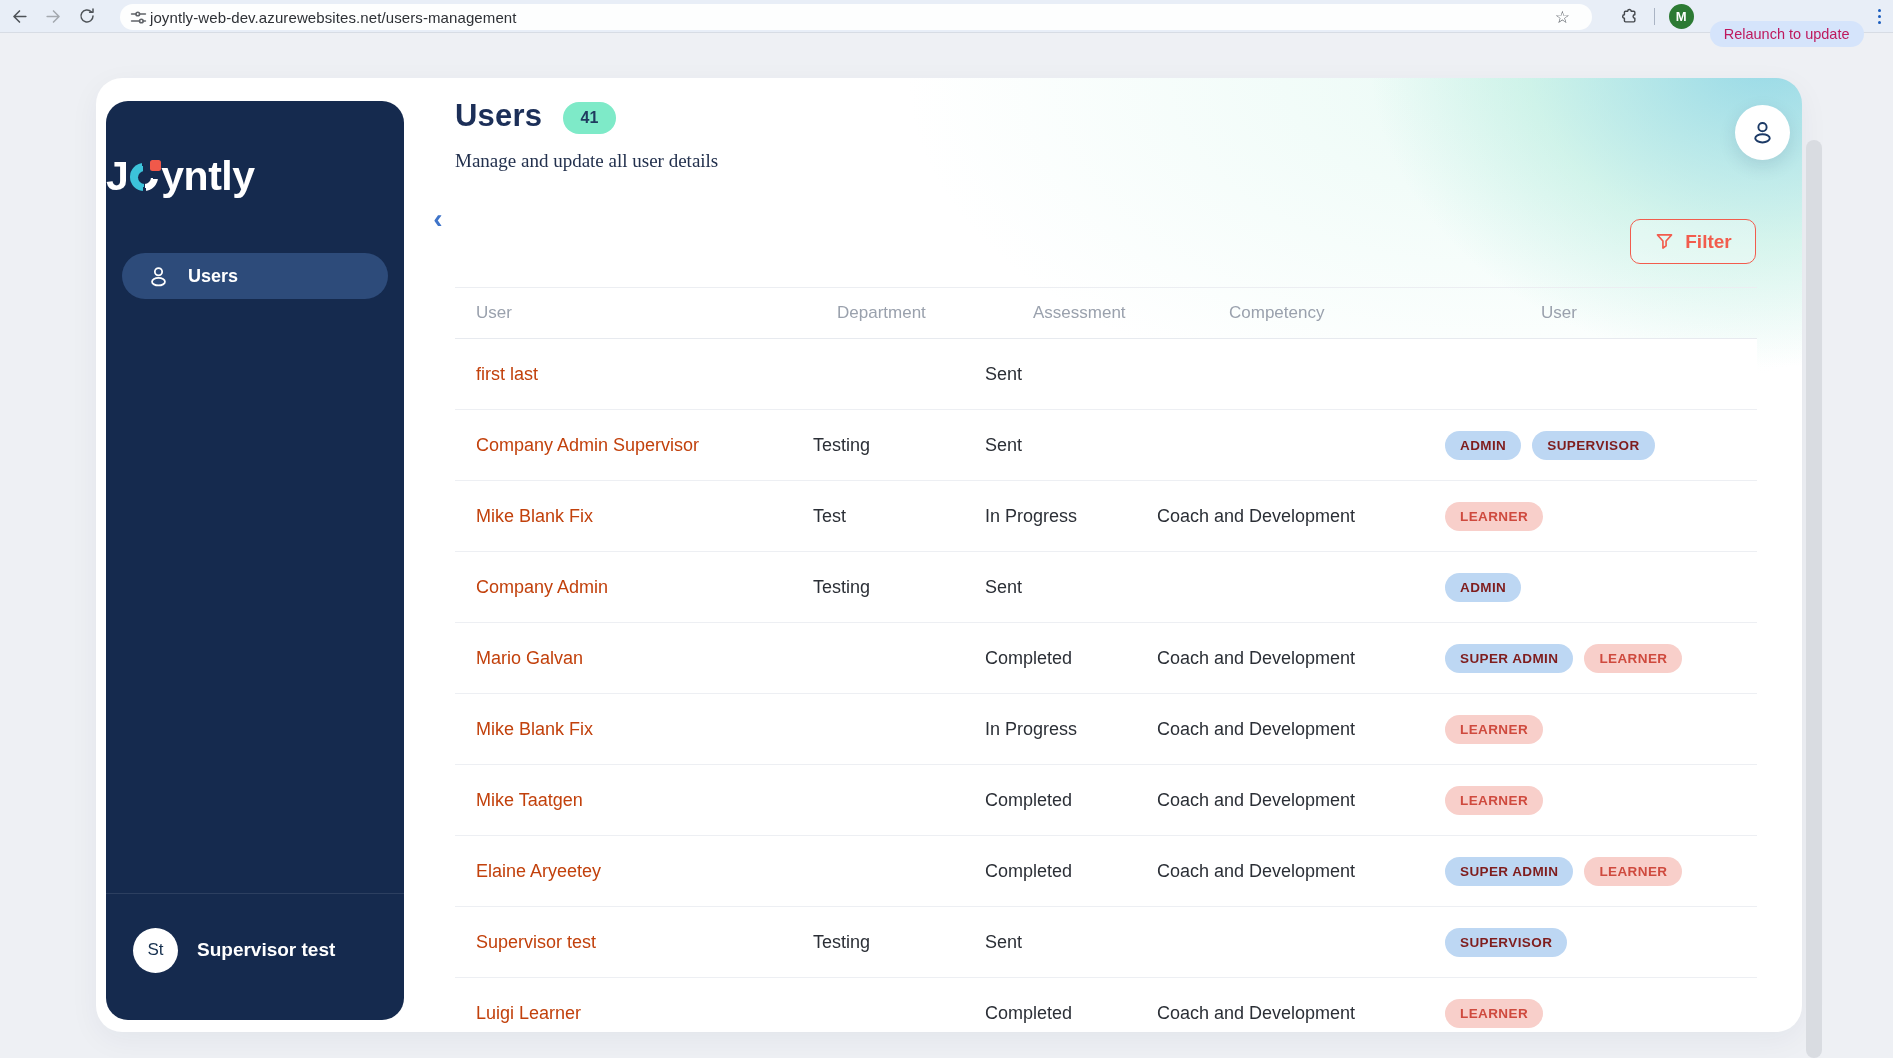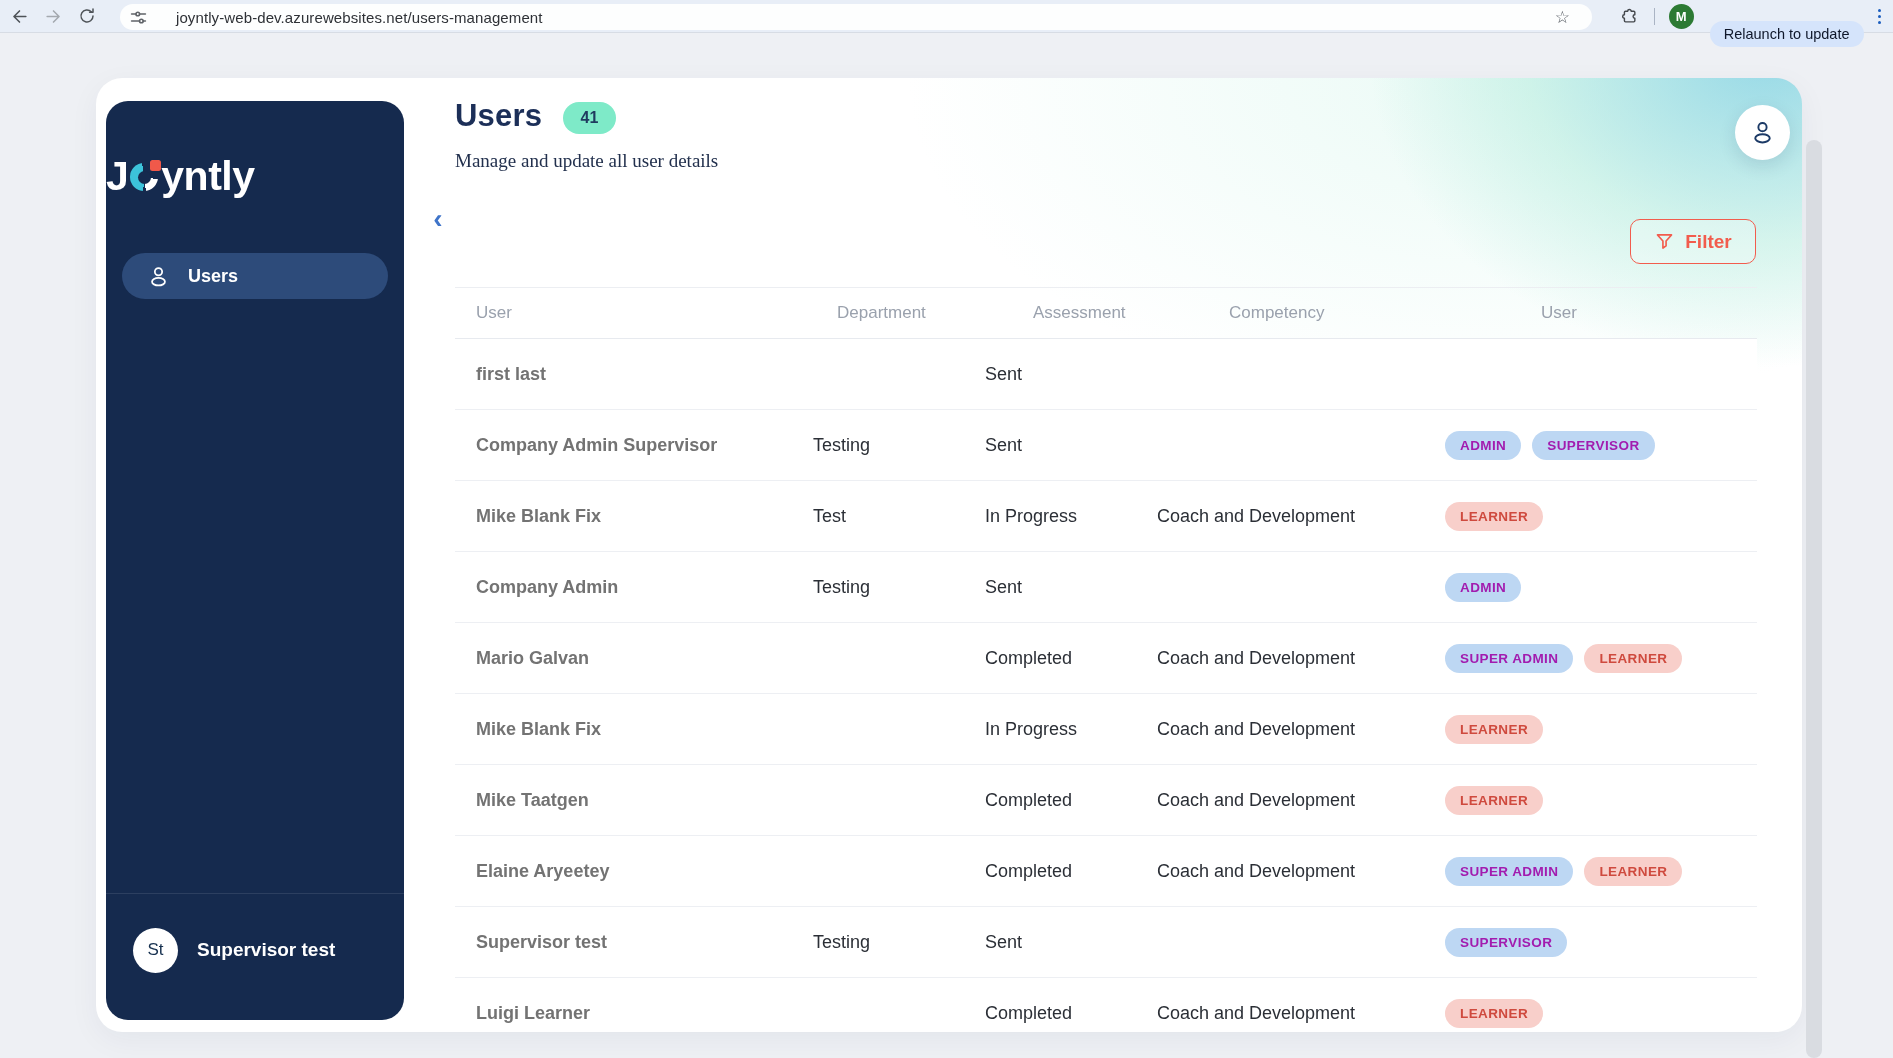--- a/index.html
+++ b/index.html
@@ -14,27 +14,27 @@
     position:absolute; top:0; left:0; width:100%; height:33px;
     background:#e8eef7; border-bottom:1px solid #d7dce4;
     display:flex; align-items:center;
   }
   .nav-btn { width:30px; height:30px; display:flex; align-items:center; justify-content:center; border-radius:50%; margin-left:4px; cursor:pointer; }
   .omnibox {
     position:absolute; left:120px; top:4px; width:1472px; height:26px;
     background:#fdfefe; border-radius:13px; display:flex; align-items:center;
   }
   .omnibox .site-icon { margin-left:10px; display:flex; align-items:center; }
-  .url { margin-left:29px; font-size:15px; color:#2e3136; letter-spacing:.1px; }
+  .url { margin-left:3px; font-size:15px; color:#2e3136; letter-spacing:.1px; }
   .star { position:absolute; right:22px; top:3px; font-size:17px; color:#565b62; }
   .chrome-right { position:absolute; right:0; top:0; height:33px; display:flex; align-items:center; }
   .ext-btn { margin-right:14px; display:flex; }
   .chrome-sep { width:1px; height:17px; background:#aab4c4; margin-right:14px; }
   .chrome-avatar { width:25px; height:25px; border-radius:50%; background:#2c7a33; color:#fff; font-size:13px; font-weight:700; display:flex; align-items:center; justify-content:center; margin-right:16px; }
-  .relaunch { height:26px; padding:0 14px; border-radius:13px; background:#d5e4fb; color:#0f172a; font-size:14.5px; font-weight:500; display:flex; align-items:center; margin-right:8px; cursor:pointer;margin-top:35px; }
+  .relaunch { height:26px; padding:0 14px; border-radius:13px; background:#d5e4fb; color:#be185d; font-size:14.5px; font-weight:500; display:flex; align-items:center; margin-right:8px; cursor:pointer;margin-top:35px; }
   .kebab { display:flex; flex-direction:column; gap:2.5px; padding:4px 6px; margin-right:6px; cursor:pointer; }
   .kebab i { width:3.5px; height:3.5px; border-radius:50%; background:#1a5dbe; }
 
   
   .page { position:absolute; top:33px; left:0; width:1893px; height:1025px; }
   .card {
     position:absolute; left:96px; top:45px; width:1706px; height:954px;
     border-radius:26px; overflow:hidden;
     background:
       radial-gradient(540px 430px at 98% -3%, rgba(118,204,224,.75), rgba(158,230,212,.38) 45%, rgba(255,255,255,0) 74%),
@@ -75,24 +75,24 @@
   .search input { flex:1; border:none; outline:none; background:transparent; margin-left:12px; font-size:18px; color:#2a3140; font-family:"Liberation Sans", sans-serif; }
   .search input::placeholder { color:#9aa3b2; }
   .filter-btn { position:absolute; left:1534px; top:141px; width:126px; height:45px; border:1.6px solid #f25c4d; border-radius:10px; background:rgba(255,255,255,.28); color:#f25c4d; font-size:19px; font-weight:700; display:flex; align-items:center; justify-content:center; gap:10px; cursor:pointer; }
 
   
   .table { position:absolute; left:359px; top:209px; width:1302px; }
   .thead, .trow { display:grid; grid-template-columns:337px 172px 172px 288px 1fr; align-items:center; padding-left:21px; }
   .thead { height:52px; color:#9aa1ad; font-size:17px; font-weight:500; border-top:1px solid #eceef2; border-bottom:1px solid #e7eaef;gap:24px; }
   .trow { height:71px; border-bottom:1px solid #edeff3; background:#fff; }
   .cell { font-size:18px; color:#2b2f36; padding-right:10px; white-space:nowrap; overflow:hidden; }
-  .cell.name { font-weight:700; color:#737373; }
+  .cell.name { font-weight:400; color:#c2410c; }
   .roles { display:flex; gap:11px; }
   .badge { display:inline-flex; align-items:center; height:29px; padding:0 15px; border-radius:15px; font-size:13.5px; font-weight:700; letter-spacing:.4px; white-space:nowrap; }
-  .badge.blue { background:#bdd7f3; color:#a21caf; }
+  .badge.blue { background:#bdd7f3; color:#7f1d1d; }
   .badge.red  { background:#f8cfca; color:#cf4a3e; }
 </style>
 </head>
 <body>
 
 <div class="screen">
 
   <div class="chrome">
     <div class="nav-btn">
       <svg width="19" height="19" viewBox="0 0 24 24">

